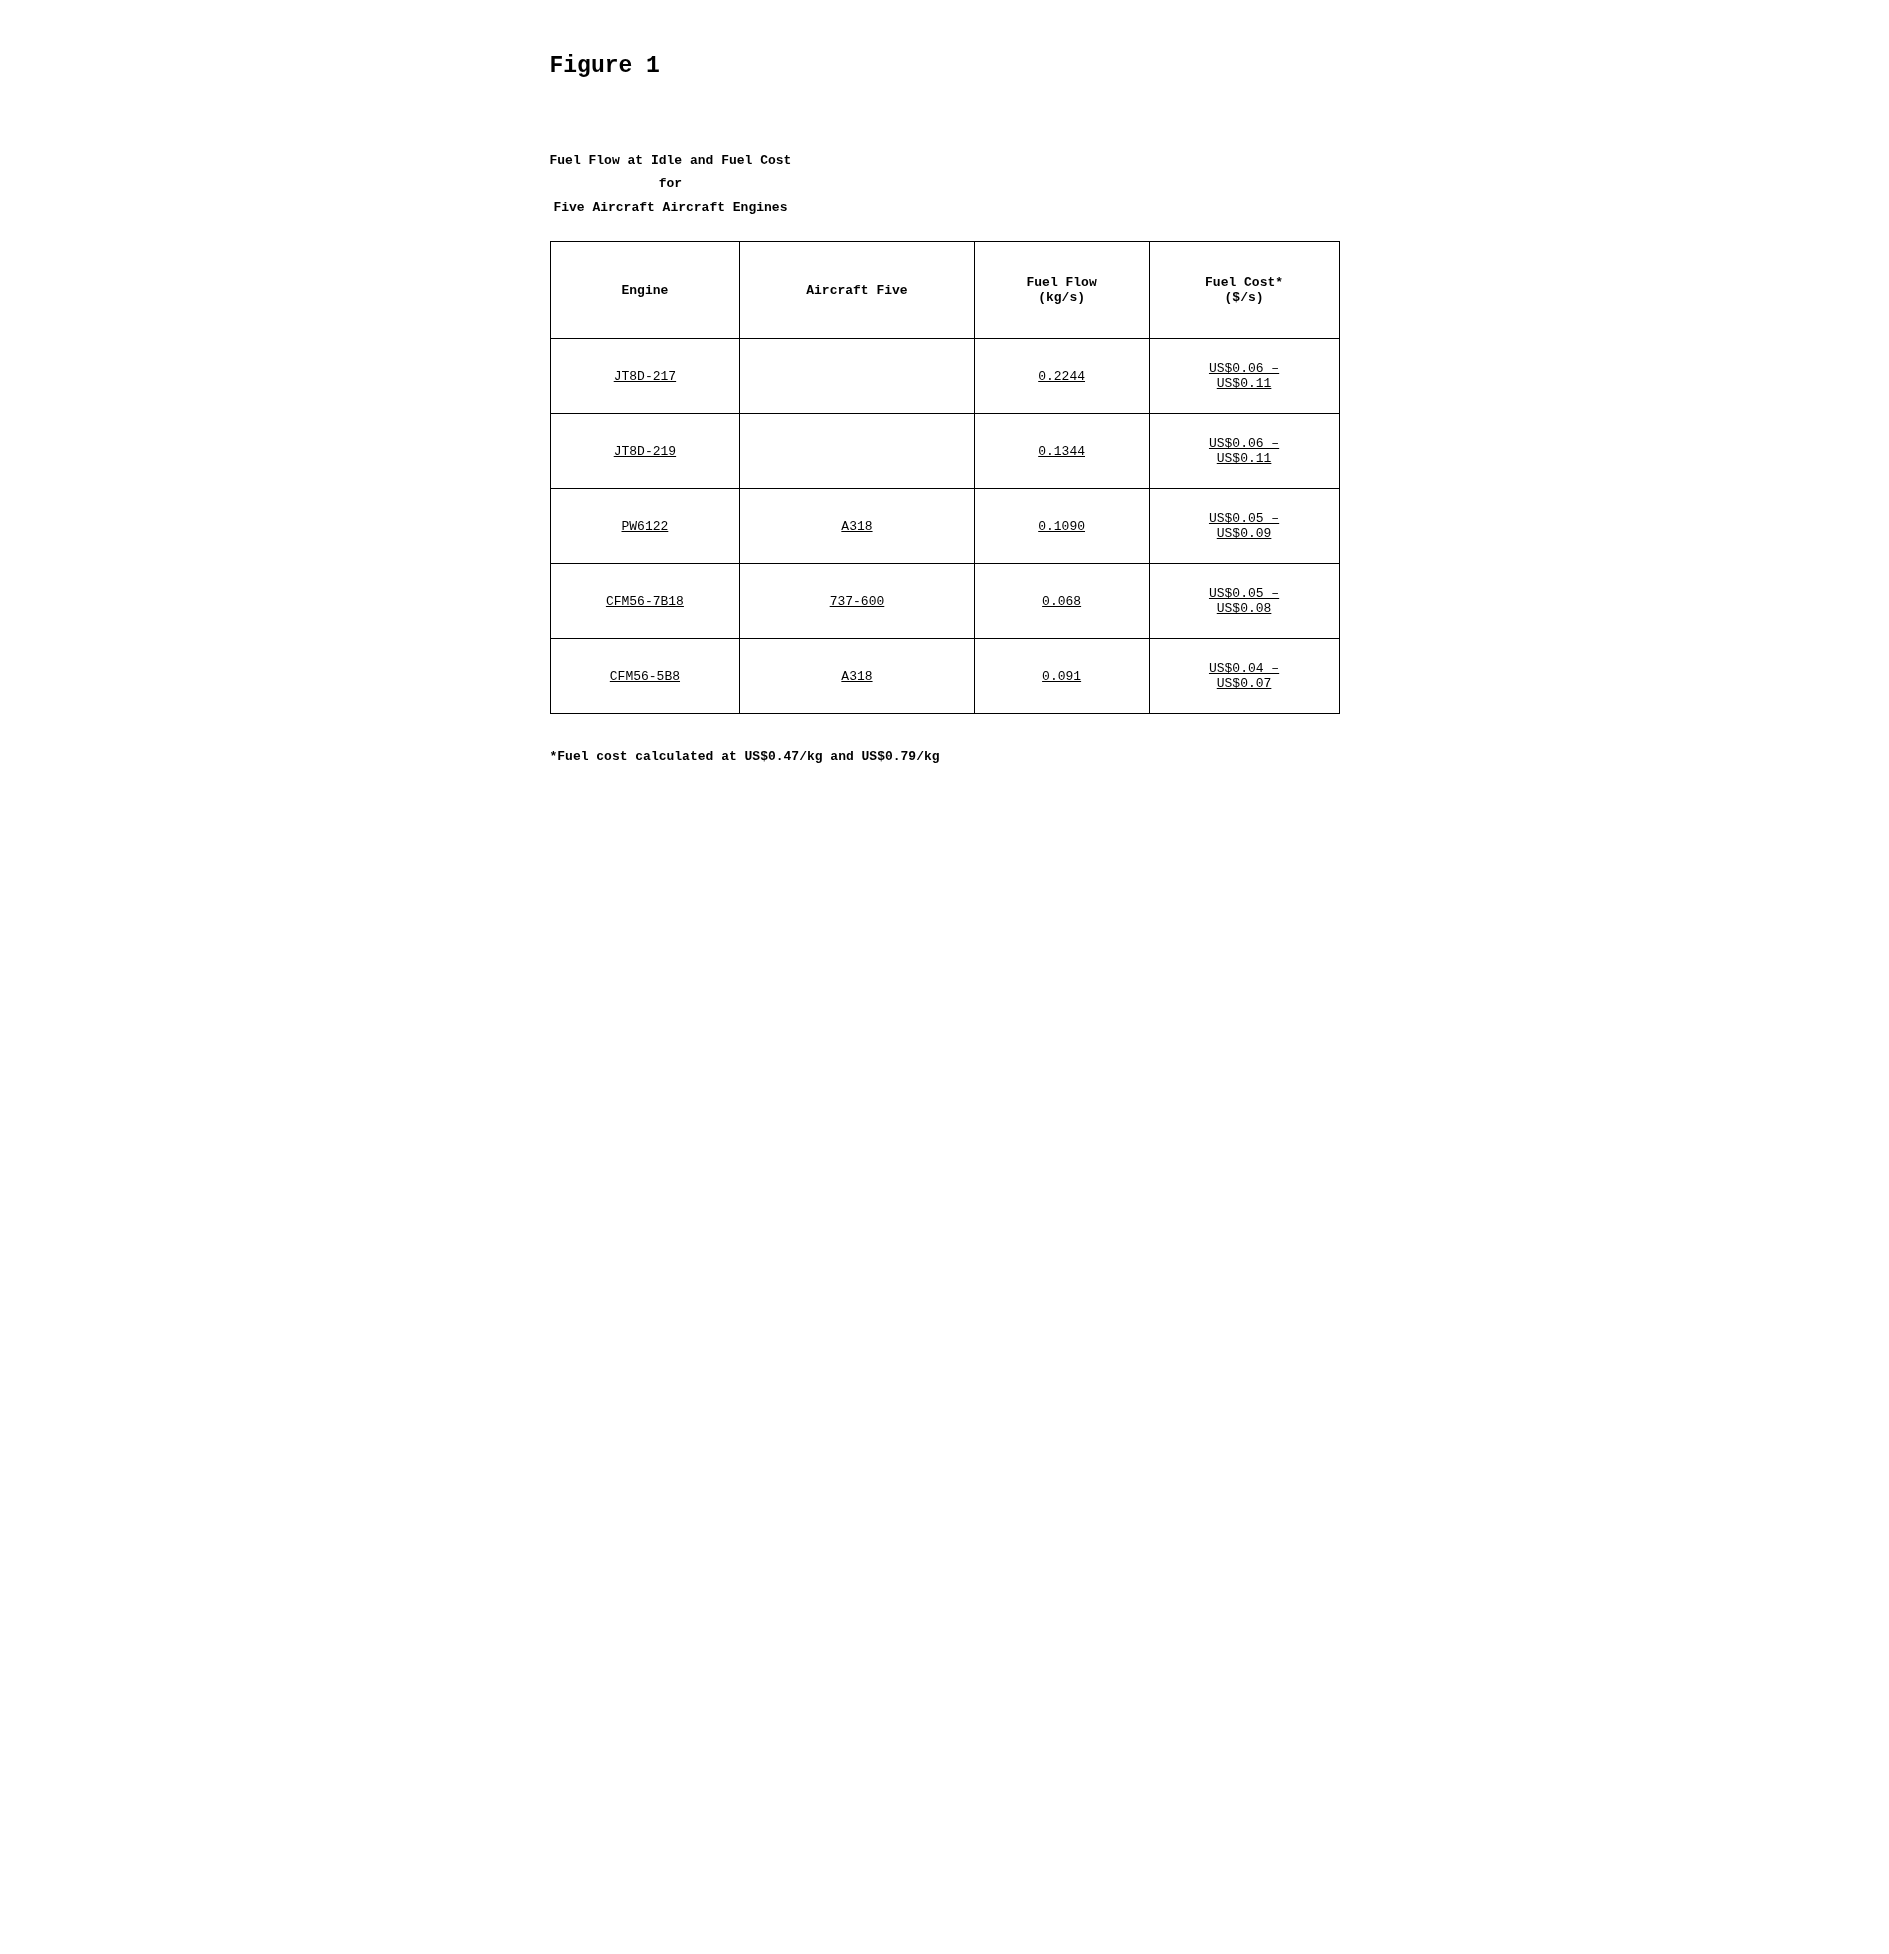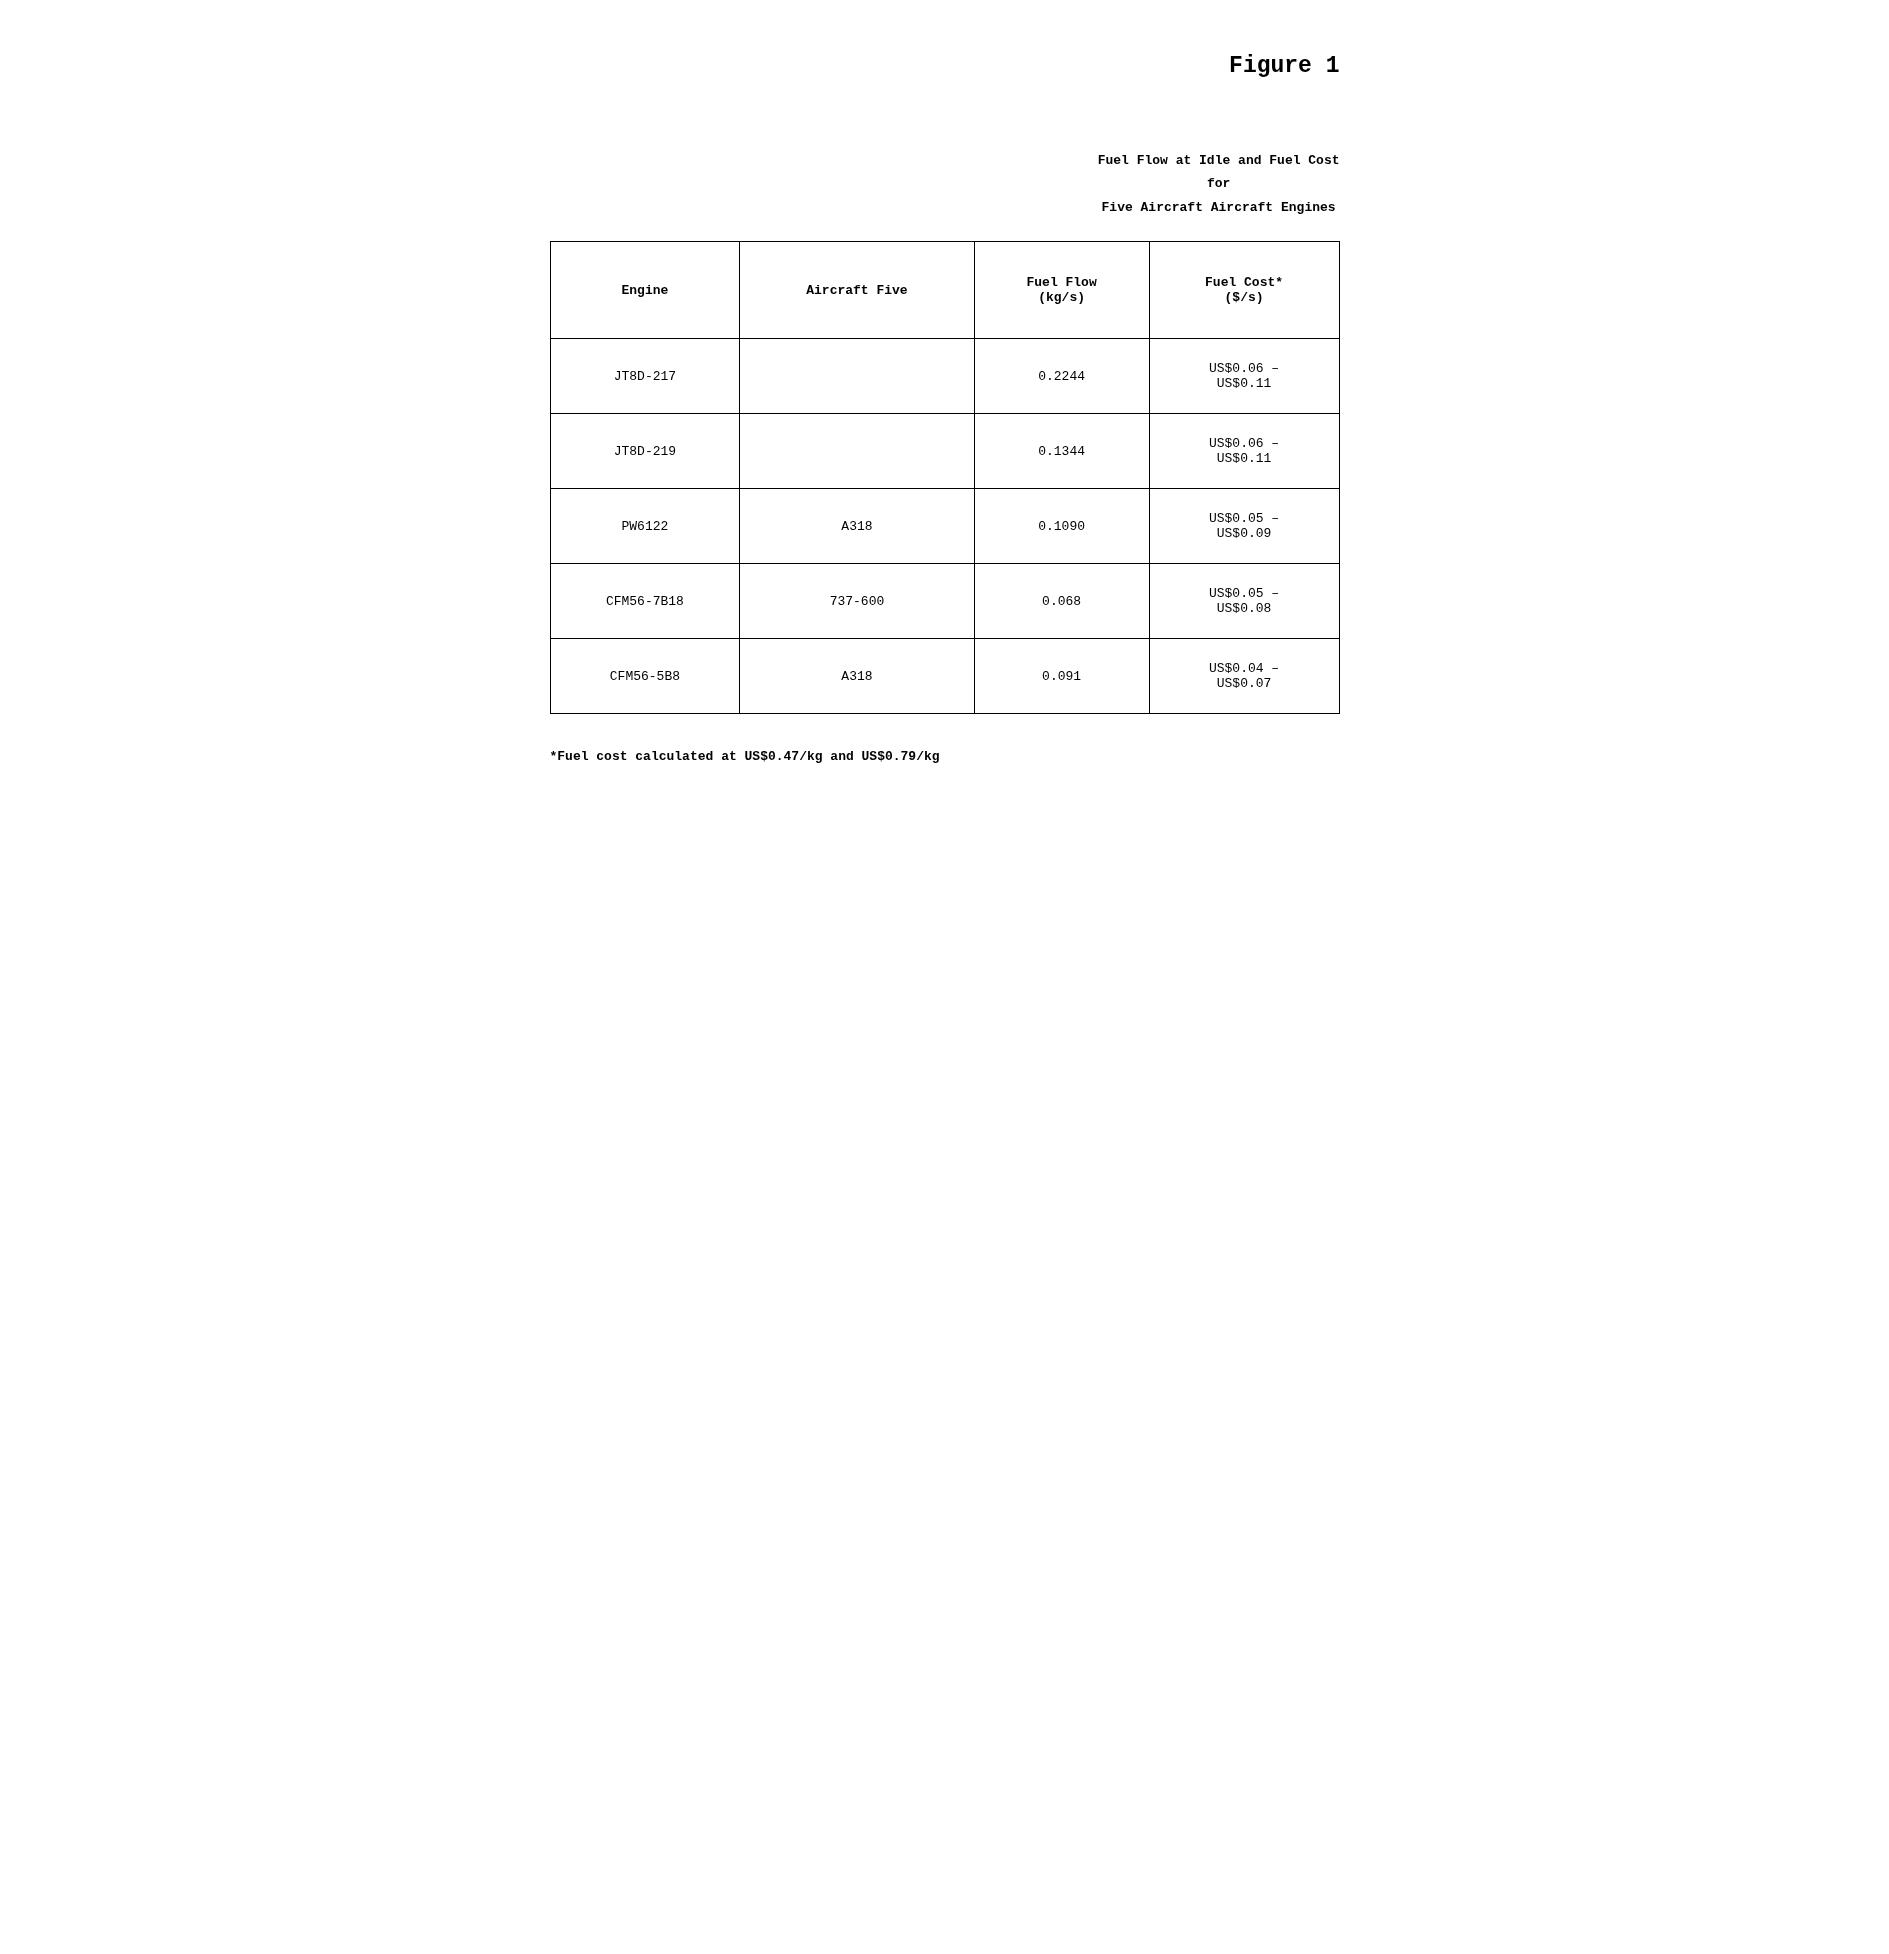--- a/index.html
+++ b/index.html
@@ -16,21 +16,21 @@
       align-items: flex-start;
       padding: 53px 35px;
       min-height: 1954px;
       width: 1889px;
     }
 
     .page-container {
       width: 790px;
       display: flex;
       flex-direction: column;
-      align-items: flex-end;
+      align-items: flex-start;
     }
 
     .figure-title {
       font-size: 23px;
       font-weight: bold;
       text-align: center;
       margin-bottom: 70px;
       font-family: 'Courier New', Courier, monospace;
     }
 
@@ -65,20 +65,21 @@
       padding: 19.3px 10.5px;
     }
 
     .header-row th {
       height: 97px;
       vertical-align: middle;
     }
 
     .data-table td {
       height: 75px;
+      text-decoration: underline;
     }
 
     .footnote {
       font-size: 13px;
       font-family: 'Courier New', Courier, monospace;
       text-align: left;
       width: 100%;
       margin-top: 8.8px;
       font-weight: bold;
     }

